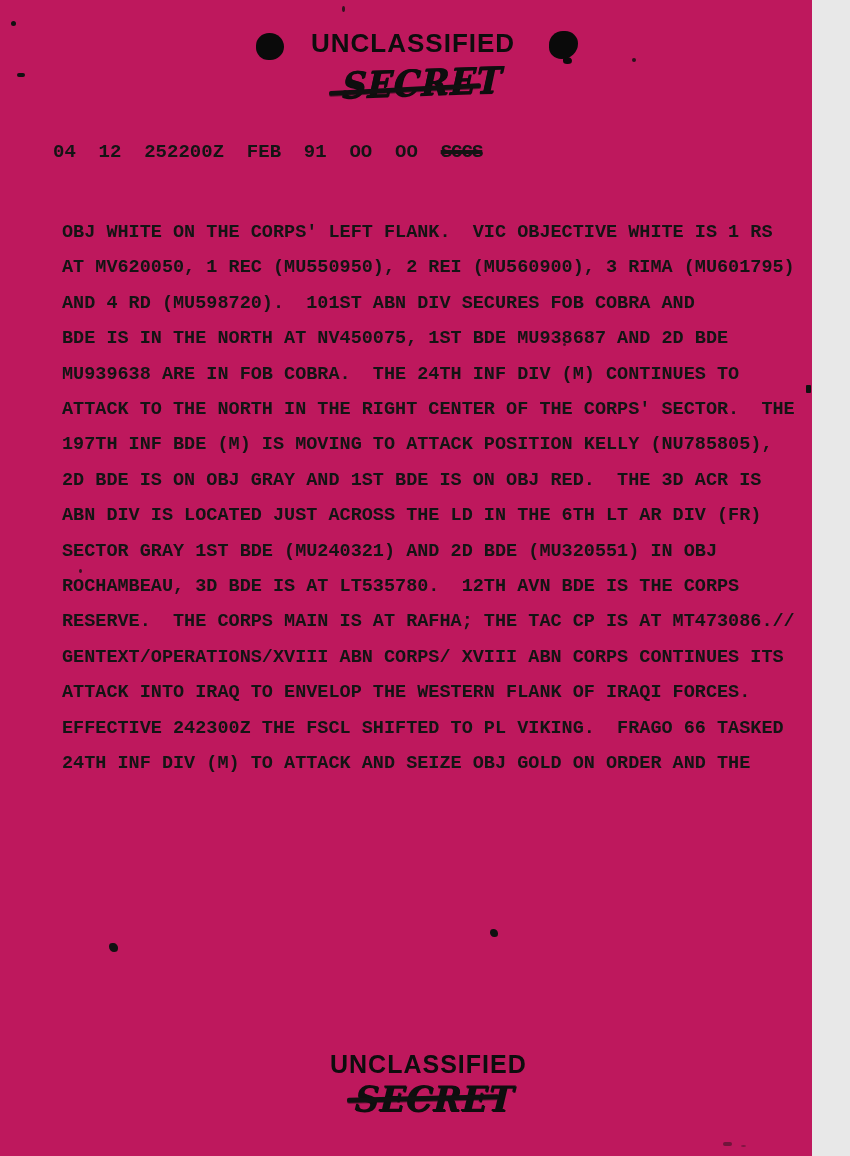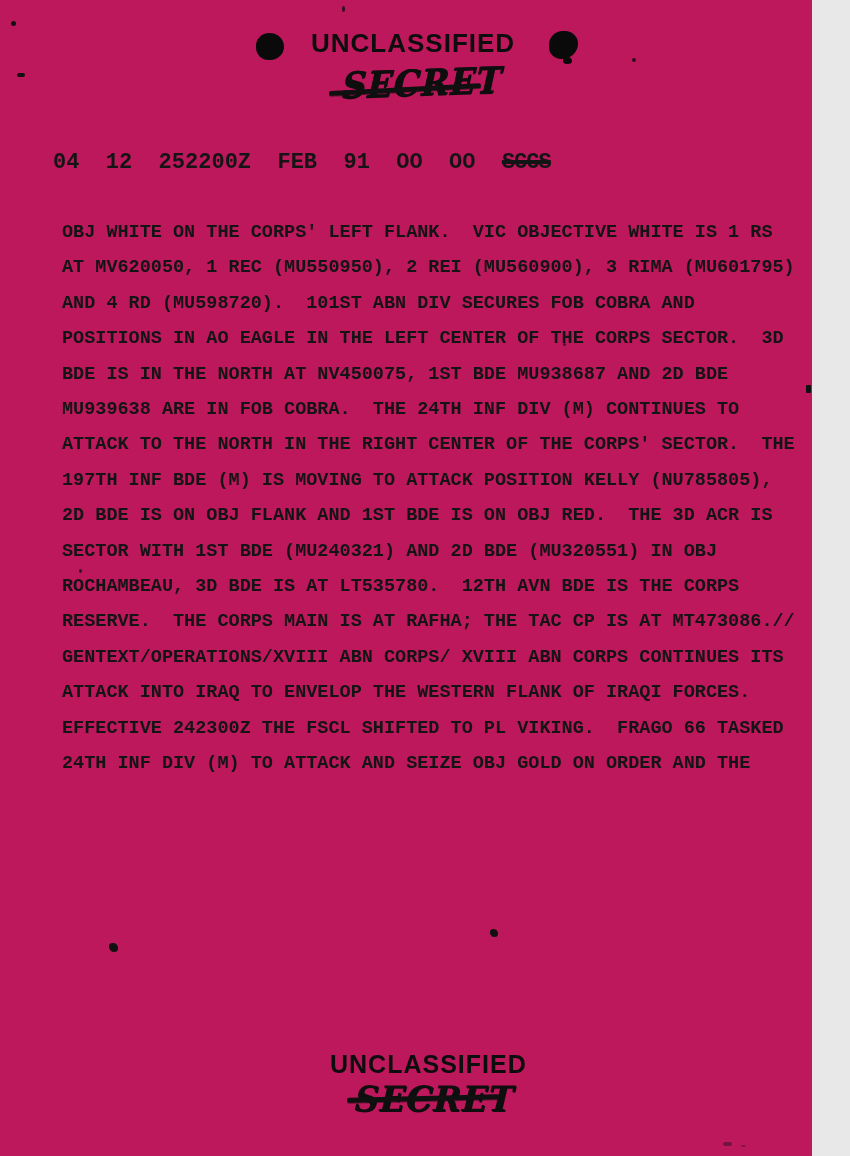--- a/index.html
+++ b/index.html
@@ -53,22 +53,22 @@
     background: #101010;
     height: 5px;
     border-radius: 2px;
   }
   .strike-top    { left: 329px; top: 87px;  width: 152px; transform: rotate(-3deg); box-shadow: 0 1px 0 rgba(16,16,16,.55); }
   .strike-bottom { left: 347px; top: 1096px; width: 152px; transform: rotate(-1.4deg); box-shadow: 0 1px 0 rgba(16,16,16,.5); }
 
   
   .msg-header {
     position: absolute;
-    left: 53px; top: 150px;
-    font-size: 22px;
+    left: 53px; top: 141px;
+    font-size: 19px;
     font-weight: bold;
     white-space: pre;
     color: #141414;
   }
   .struck-code {
     text-decoration: line-through;
     text-decoration-thickness: 4px;
     letter-spacing: -1px;
   }
 
@@ -124,27 +124,27 @@
   <div class="declass-dot dot-right-tail"></div>
   <div class="secret-top">SECRET</div>
   <div class="strike-line strike-top"></div>
 
   <div class="msg-header"><span>04  12  252200Z  FEB  91  OO  OO  </span><span class="struck-code">SCCS</span></div>
 
   <div class="body-text">
       <div class="body-line">OBJ WHITE ON THE CORPS' LEFT FLANK.  VIC OBJECTIVE WHITE IS 1 RS</div>
       <div class="body-line">AT MV620050, 1 REC (MU550950), 2 REI (MU560900), 3 RIMA (MU601795)</div>
       <div class="body-line">AND 4 RD (MU598720).  101ST ABN DIV SECURES FOB COBRA AND</div>
-      <div class="body-line">POSITIONS IN AO EAGLE IN THE LEFT CENTER OF THE CORPS SECTOR.  3D</div>
       <div class="body-line">BDE IS IN THE NORTH AT NV450075, 1ST BDE MU938687 AND 2D BDE</div>
       <div class="body-line">MU939638 ARE IN FOB COBRA.  THE 24TH INF DIV (M) CONTINUES TO</div>
       <div class="body-line">ATTACK TO THE NORTH IN THE RIGHT CENTER OF THE CORPS' SECTOR.  THE</div>
       <div class="body-line">197TH INF BDE (M) IS MOVING TO ATTACK POSITION KELLY (NU785805),</div>
-      <div class="body-line">2D BDE IS ON OBJ FLANK AND 1ST BDE IS ON OBJ RED.  THE 3D ACR IS</div>
-      <div class="body-line">SECTOR WITH 1ST BDE (MU240321) AND 2D BDE (MU320551) IN OBJ</div>
+      <div class="body-line">2D BDE IS ON OBJ GRAY AND 1ST BDE IS ON OBJ RED.  THE 3D ACR IS</div>
+      <div class="body-line">ABN DIV IS LOCATED JUST ACROSS THE LD IN THE 6TH LT AR DIV (FR)</div>
+      <div class="body-line">SECTOR GRAY 1ST BDE (MU240321) AND 2D BDE (MU320551) IN OBJ</div>
       <div class="body-line">ROCHAMBEAU, 3D BDE IS AT LT535780.  12TH AVN BDE IS THE CORPS</div>
       <div class="body-line">RESERVE.  THE CORPS MAIN IS AT RAFHA; THE TAC CP IS AT MT473086.//</div>
       <div class="body-line">GENTEXT/OPERATIONS/XVIII ABN CORPS/ XVIII ABN CORPS CONTINUES ITS</div>
       <div class="body-line">ATTACK INTO IRAQ TO ENVELOP THE WESTERN FLANK OF IRAQI FORCES.</div>
       <div class="body-line">EFFECTIVE 242300Z THE FSCL SHIFTED TO PL VIKING.  FRAGO 66 TASKED</div>
       <div class="body-line">24TH INF DIV (M) TO ATTACK AND SEIZE OBJ GOLD ON ORDER AND THE</div>
     </div>
 
   <div class="unclass-bottom">UNCLASSIFIED</div>
   <div class="secret-bottom">SECRET</div>

